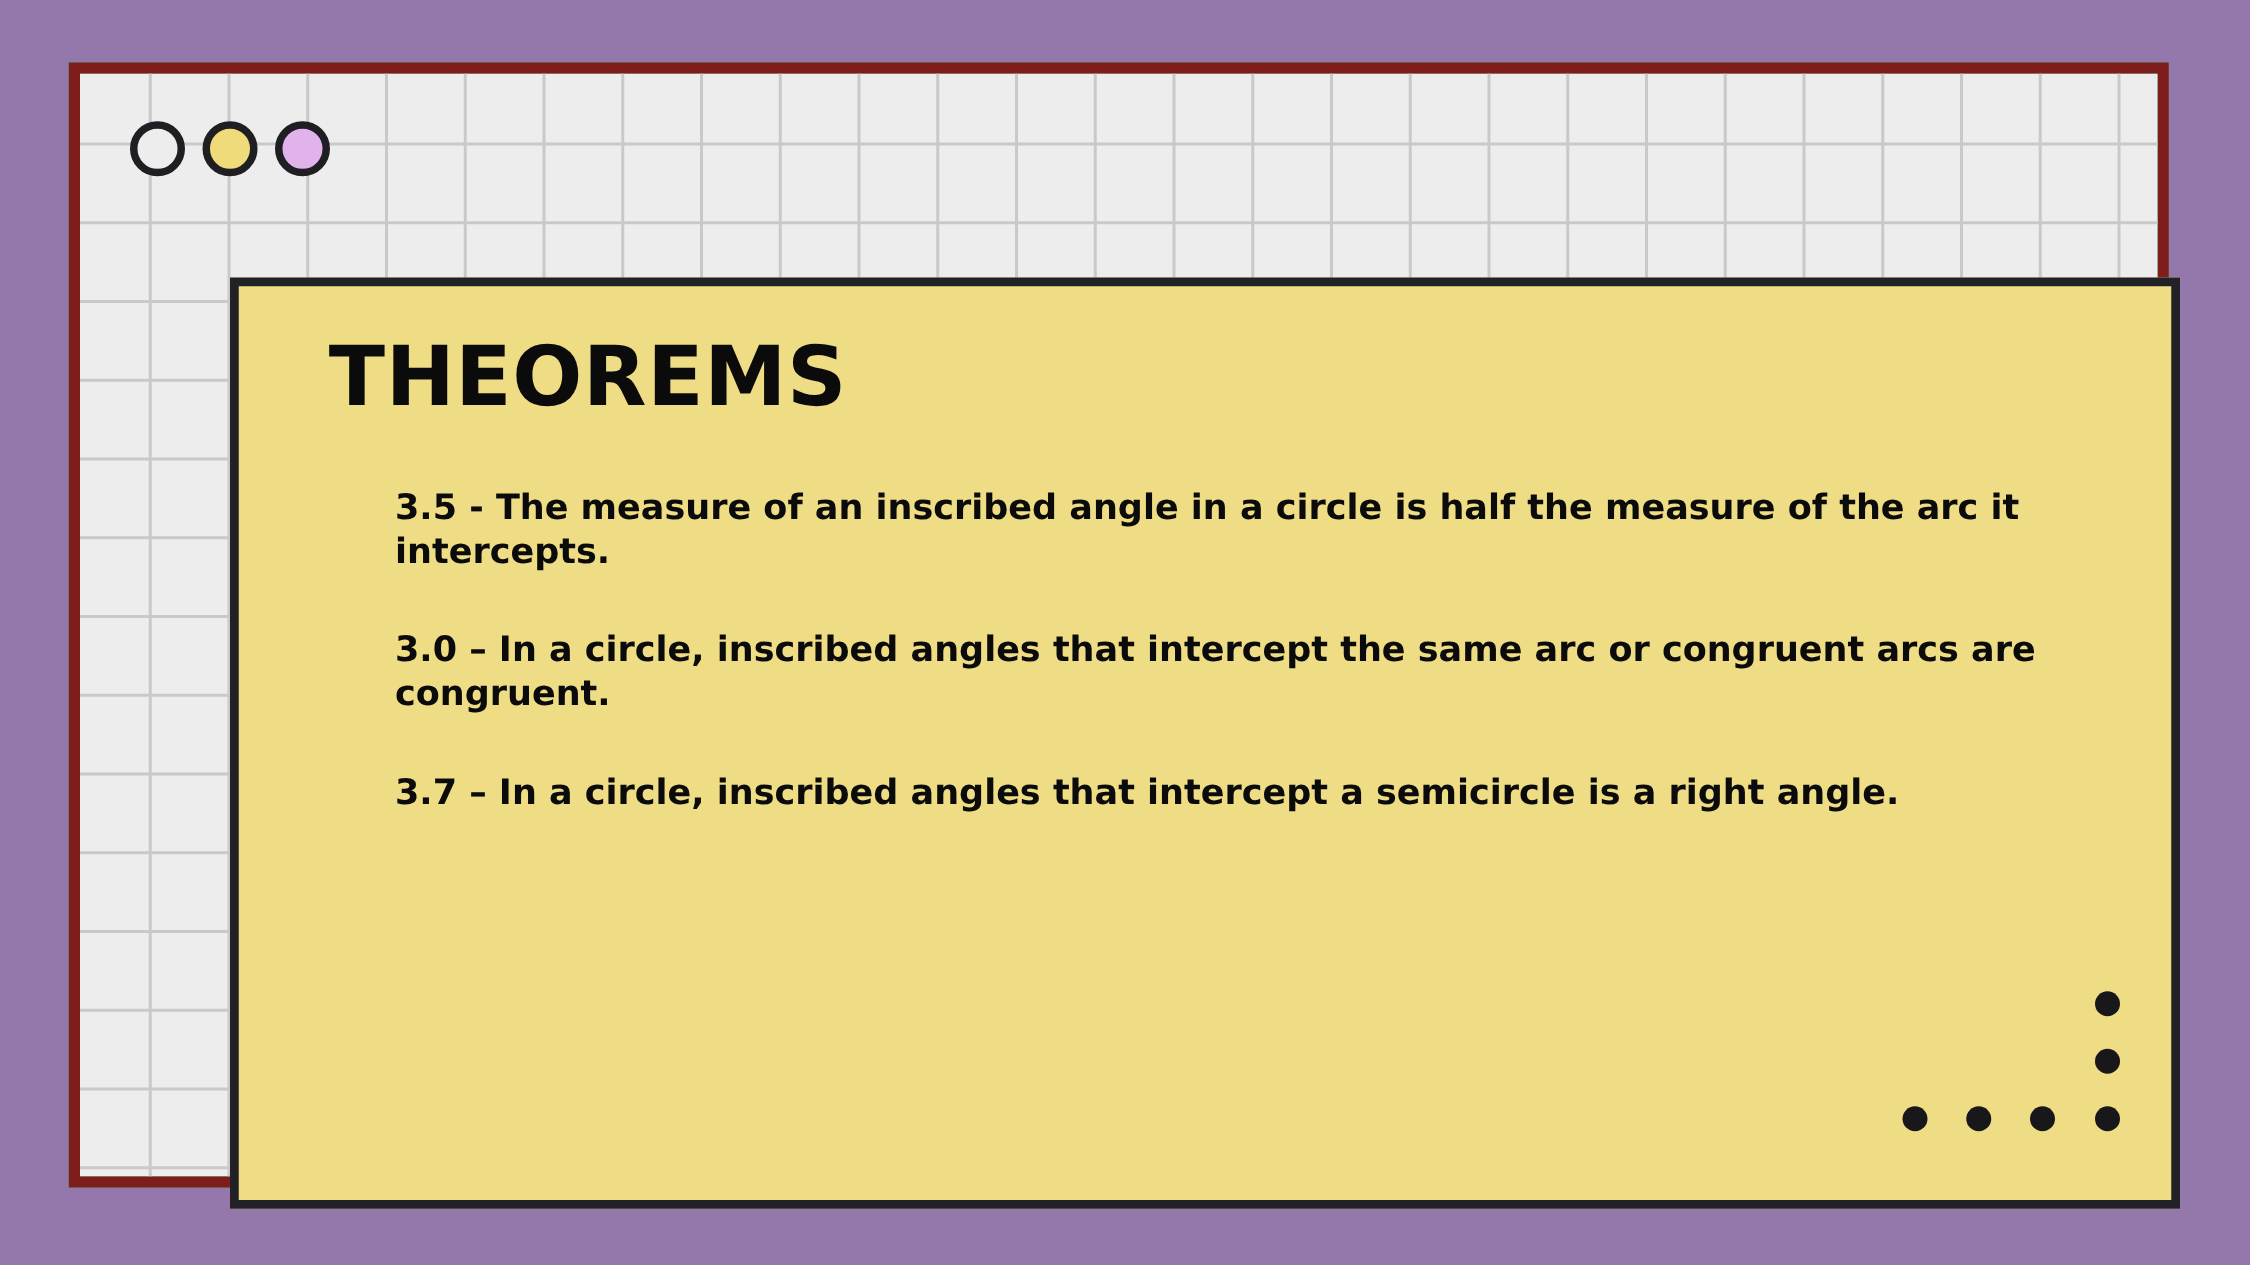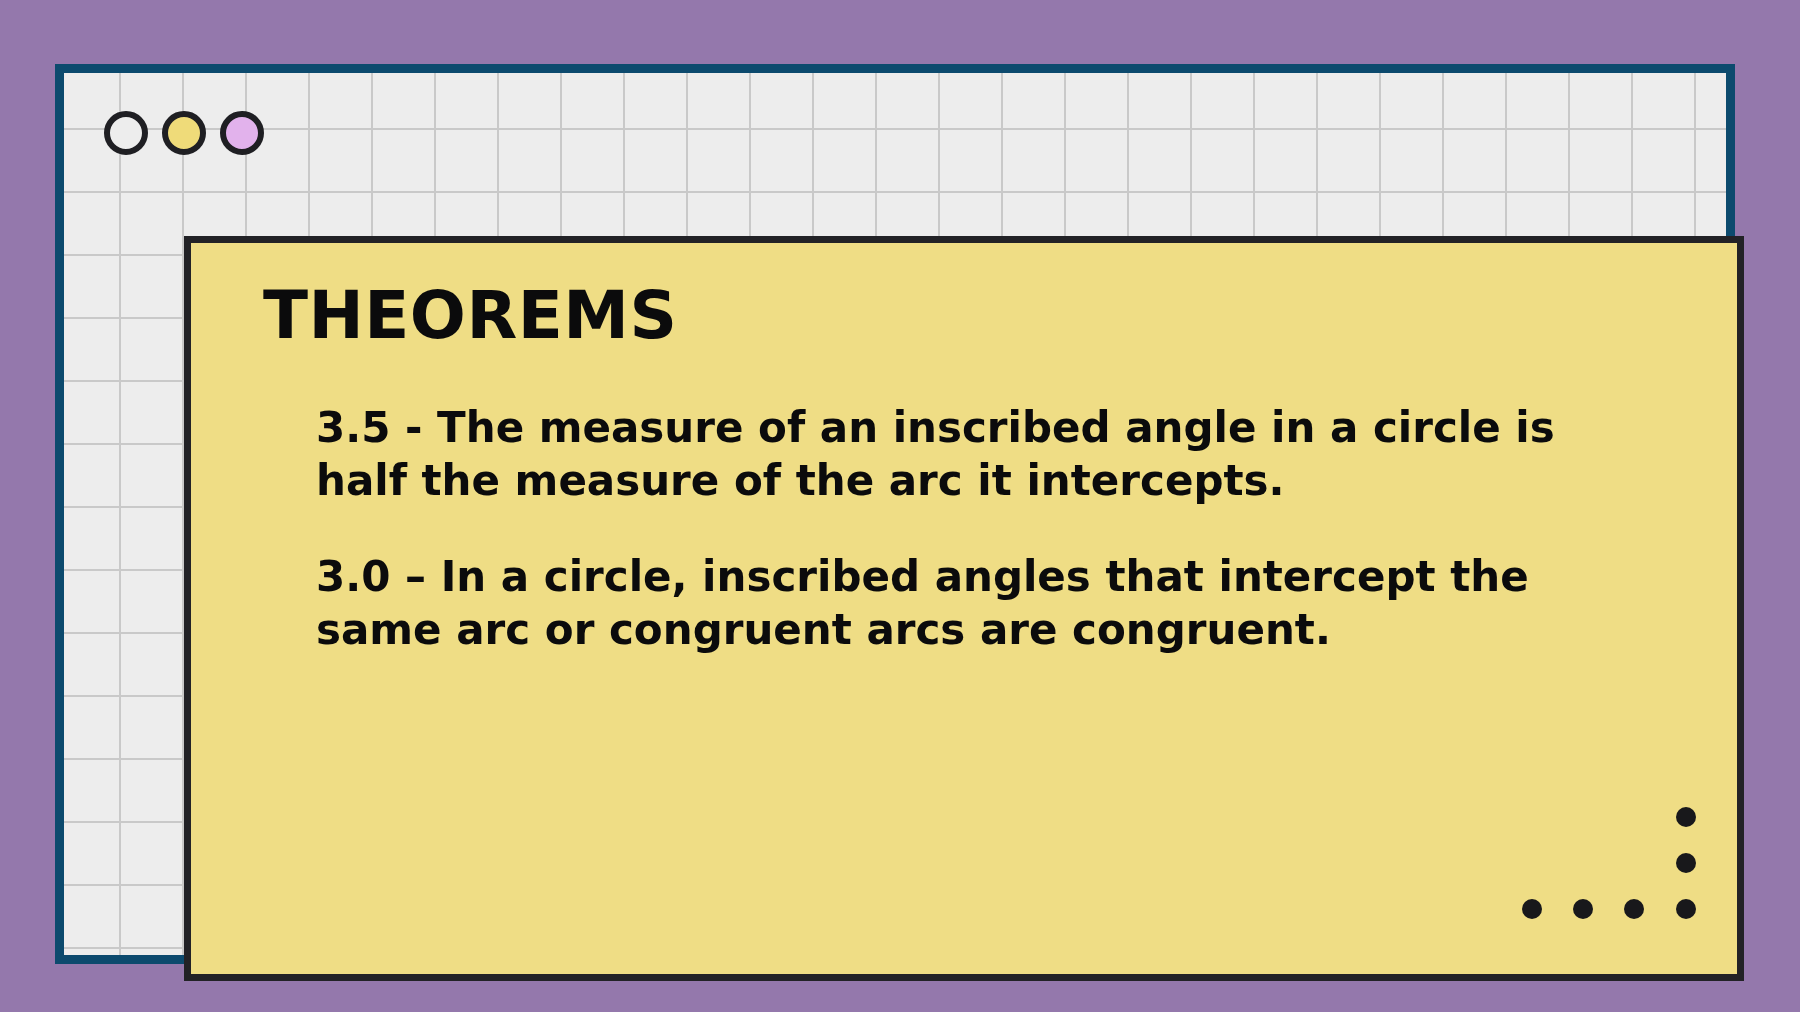--- a/index.html
+++ b/index.html
@@ -37,25 +37,25 @@
     letter-spacing: 0.5px;
     line-height: 28px;
     white-space: nowrap;
     opacity: 0.92;
   }
 
   
   .window {
     position: absolute;
     left: 55px;
-    top: 64px;
+    top: 50px;
     width: 1680px;
     height: 900px;
     background: #22c55e;
-    border: 9px solid #0c4a6e;
+    border: 9px solid #7f1d1d;
     box-sizing: border-box;
   }
 
   
   .grid {
     position: absolute;
     inset: 0;
     background-color: #ededed;
     background-image:
       linear-gradient(to right, #c9c9c9 2px, transparent 2px),
@@ -134,21 +134,21 @@
   }
 
   .theorem-list {
     margin: 0;
     padding: 0 40px 0 65px;
     list-style: none;
   }
   .theorem {
     font-family: "DejaVu Sans", sans-serif;
     font-weight: bold;
-    font-size: 42px;
+    font-size: 28px;
     line-height: 1.25;
     color: #0b0b0c;
     margin: 17px 0 44px 0;
     max-width: 1345px;
   }
   .theorem:last-child { margin-bottom: 0; }
 </style>
 </head>
 <body>
 
@@ -165,20 +165,21 @@
       <span class="dot yellow"></span>
       <span class="dot purple"></span>
     </div>
 
     <div class="card">
       <h1 class="card-title">THEOREMS</h1>
 
       <ul class="theorem-list">
         <li class="theorem">3.5 - The measure of an inscribed angle in a circle is half the measure of the arc it intercepts.</li>
         <li class="theorem">3.0 – In a circle, inscribed angles that intercept the same arc or congruent arcs are congruent.</li>
+        <li class="theorem">3.7 – In a circle, inscribed angles that intercept a semicircle is a right angle.</li>
       </ul>
     </div>
 
     <div class="deco-col">
       <span class="deco-dot"></span>
       <span class="deco-dot"></span>
       <span class="deco-dot"></span>
     </div>
 
     <div class="deco-row">

